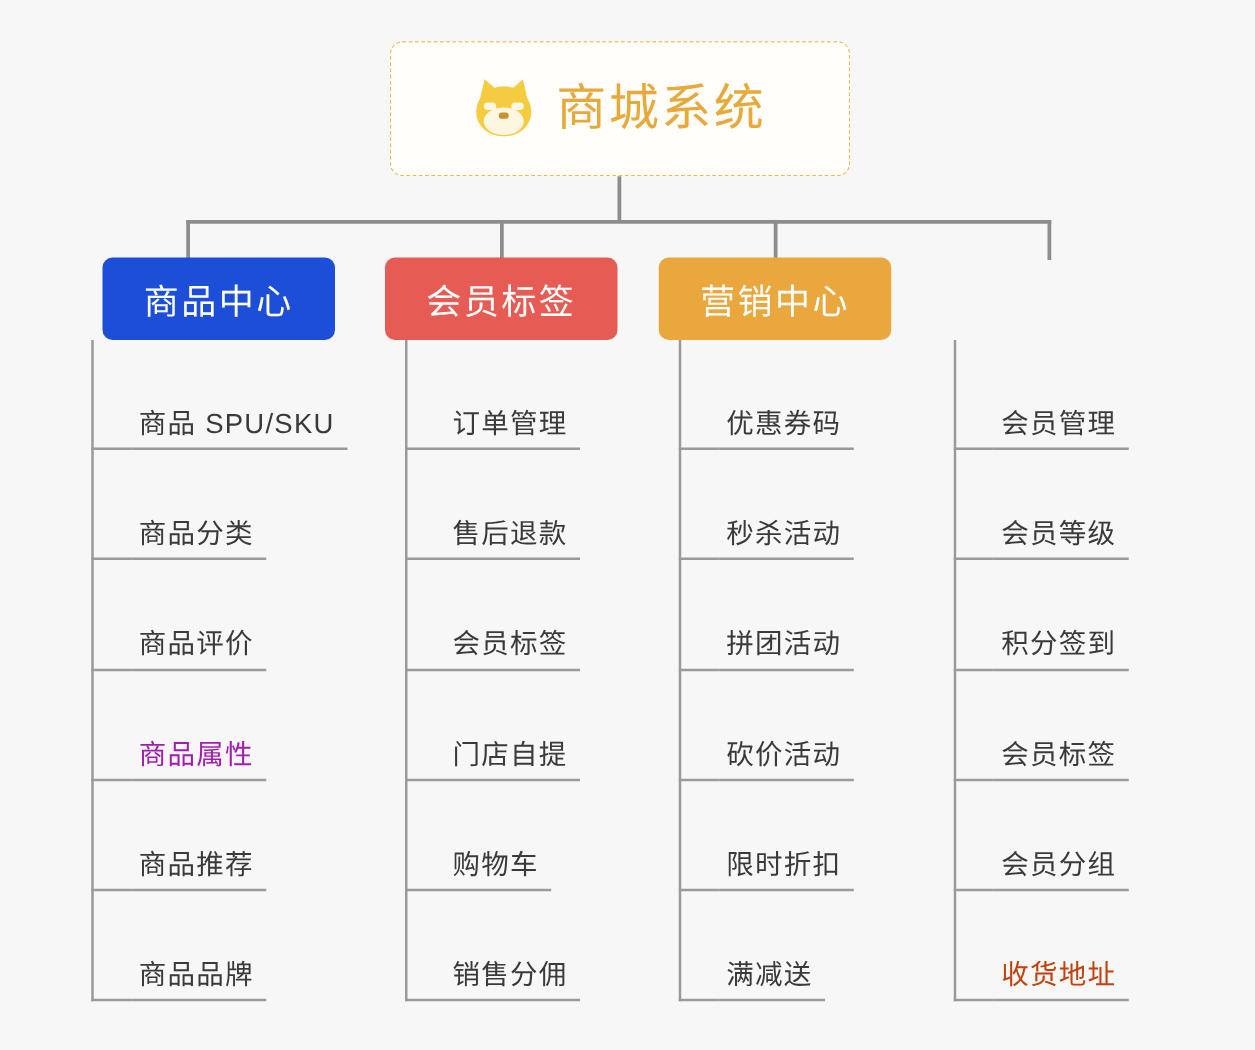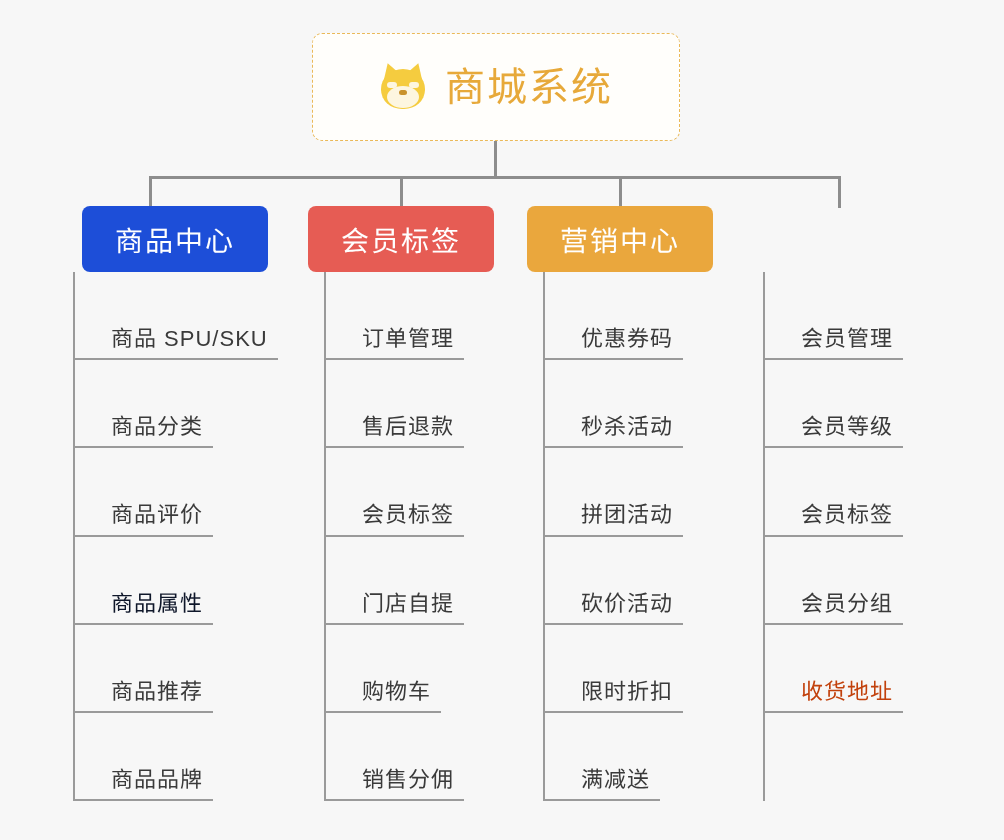--- a/index.html
+++ b/index.html
@@ -223,21 +223,21 @@
     <div class="leaf-item">
         <span class="leaf-inner" style="border-bottom-color: rgb(154, 154, 154);"><span class="leaf-label" style="color: rgb(58, 58, 58);">商品 SPU/SKU</span></span>
       </div>
     <div class="leaf-item">
         <span class="leaf-inner" style="border-bottom-color: rgb(154, 154, 154);"><span class="leaf-label" style="color: rgb(58, 58, 58);">商品分类</span></span>
       </div>
     <div class="leaf-item">
         <span class="leaf-inner" style="border-bottom-color: rgb(154, 154, 154);"><span class="leaf-label" style="color: rgb(58, 58, 58);">商品评价</span></span>
       </div>
     <div class="leaf-item">
-        <span class="leaf-inner" style="border-bottom-color: rgb(154, 154, 154);"><span class="leaf-label" style="color: #0f172a;">商品属性</span></span>
+        <span class="leaf-inner" style="border-bottom-color: rgb(154, 154, 154);"><span class="leaf-label" style="color: #a21caf;">商品属性</span></span>
       </div>
     <div class="leaf-item">
         <span class="leaf-inner" style="border-bottom-color: rgb(154, 154, 154);"><span class="leaf-label" style="color: rgb(58, 58, 58);">商品推荐</span></span>
       </div>
     <div class="leaf-item">
         <span class="leaf-inner" style="border-bottom-color: rgb(154, 154, 154);"><span class="leaf-label" style="color: rgb(58, 58, 58);">商品品牌</span></span>
       </div>
   </div>
 
   <div class="leaf-col" style="left:324px">
@@ -286,20 +286,23 @@
 
   <div class="leaf-col" style="left:763px">
     <div class="leaf-trunk" style="background: rgb(154, 154, 154);"></div>
     <div class="leaf-item">
         <span class="leaf-inner" style="border-bottom-color: rgb(154, 154, 154);"><span class="leaf-label" style="color: rgb(58, 58, 58);">会员管理</span></span>
       </div>
     <div class="leaf-item">
         <span class="leaf-inner" style="border-bottom-color: rgb(154, 154, 154);"><span class="leaf-label" style="color: rgb(58, 58, 58);">会员等级</span></span>
       </div>
     <div class="leaf-item">
+        <span class="leaf-inner" style="border-bottom-color: rgb(154, 154, 154);"><span class="leaf-label" style="color: rgb(58, 58, 58);">积分签到</span></span>
+      </div>
+    <div class="leaf-item">
         <span class="leaf-inner" style="border-bottom-color: rgb(154, 154, 154);"><span class="leaf-label" style="color: rgb(58, 58, 58);">会员标签</span></span>
       </div>
     <div class="leaf-item">
         <span class="leaf-inner" style="border-bottom-color: rgb(154, 154, 154);"><span class="leaf-label" style="color: rgb(58, 58, 58);">会员分组</span></span>
       </div>
     <div class="leaf-item">
         <span class="leaf-inner" style="border-bottom-color: rgb(154, 154, 154);"><span class="leaf-label" style="color: #c2410c; font-family: Liberation Serif, serif;">收货地址</span></span>
       </div>
   </div>
 

